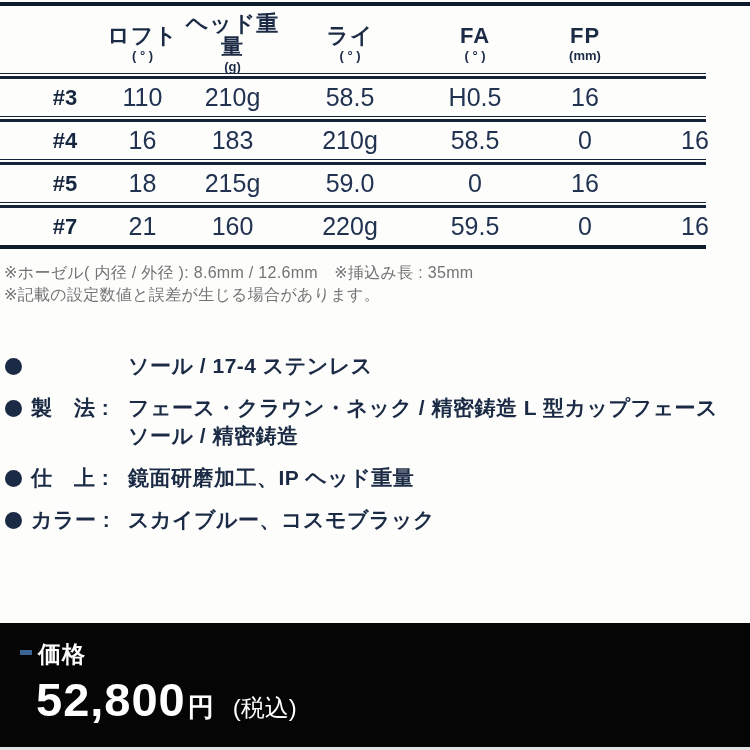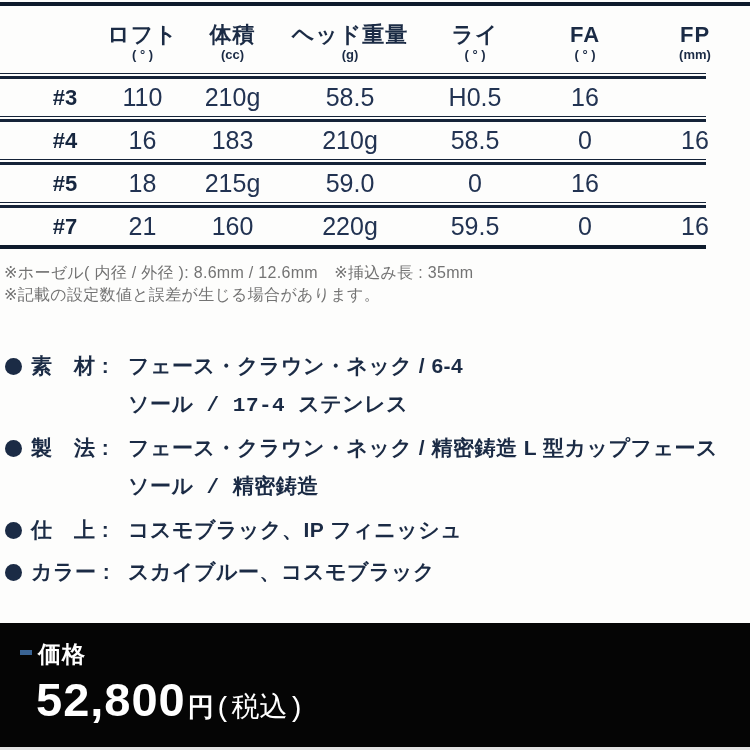--- a/index.html
+++ b/index.html
@@ -41,56 +41,52 @@
   
   .specs { margin-top: 46px; padding-left: 5px; }
   .spec-item { display: flex; margin-bottom: 14px; }
   .bullet {
     width: 17px; height: 17px; border-radius: 50%;
     background: #1b2b45; flex: 0 0 17px; margin: 6px 9px 0 0;
   }
   .spec-text { flex: 1; }
   .spec-line { font-size: 21px; font-weight: 600; line-height: 28px; color: #1b2b45; letter-spacing: 0.5px; }
   .spec-label { display: inline-block; width: 97px; }
-  .spec-line.cont { margin-top: 12px; margin-left: 97px; font-family: Liberation Mono, monospace; }
+  .spec-line.cont { margin-left: 97px; }
   .spec-line.cont:empty { display: none; margin: 0; }
 
   
   .price-panel {
     position: absolute; left: 0; top: 621px;
     width: 750px; height: 124px;
     background: #050505; color: #ffffff;
     padding: 16px 0 0 36px;
   }
   .price-header { display: flex; align-items: center; }
   .price-tick { width: 12px; height: 5px; background: #3a6494; margin: -4px 6px 0 -16px; }
   .price-label { font-size: 23px; font-weight: 700; letter-spacing: 1px; }
   .price-line { margin-top: 2px; display: flex; align-items: baseline; }
   .price-amount { font-size: 47px; font-weight: 700; letter-spacing: 1px; }
   .price-yen { font-size: 26px; font-weight: 700; margin-left: 2px; }
-  .price-tax { font-size: 28px; font-weight: 500; margin-left: 1px; font-family: Liberation Mono, monospace; }
+  .price-tax { font-size: 24px; font-weight: 500; margin-left: 19px; }
   .bottom-strip { position: absolute; left: 0; top: 745px; width: 750px; height: 5px; background: #e3e3e3; }
 </style>
 </head>
 <body>
 
 <div class="page">
 
   <div class="top-rule"></div>
 
   <div class="spec-table">
     <div class="thead">
       <div class="hcell"></div>
       <div class="hcell">
         <span class="hlabel">ロフト</span>
         <span class="hunit">( ° )</span>
-      </div>
-      <div class="hcell">
-        <span class="hlabel">体積</span>
-        <span class="hunit">(cc)</span>
       </div>
       <div class="hcell">
         <span class="hlabel">ヘッド重量</span>
         <span class="hunit">(g)</span>
       </div>
       <div class="hcell">
         <span class="hlabel">ライ</span>
         <span class="hunit">( ° )</span>
       </div>
       <div class="hcell">
@@ -171,42 +167,39 @@
   <div class="notes">
     <div class="note-line">※ホーゼル( 内径 / 外径 ): 8.6mm / 12.6mm　※挿込み長 : 35mm</div>
     <div class="note-line">※記載の設定数値と誤差が生じる場合があります。</div>
   </div>
 
   <div class="specs">
 
     <div class="spec-item">
       <div class="bullet"></div>
       <div class="spec-text">
-        <div class="spec-line">
-          <span class="spec-label">素　材 :</span><span>フェース・クラウン・ネック / 6-4</span>
-        </div>
         <div class="spec-line cont">ソール / 17-4 ステンレス</div>
       </div>
     </div>
 
     <div class="spec-item">
       <div class="bullet"></div>
       <div class="spec-text">
         <div class="spec-line">
           <span class="spec-label">製　法 :</span><span>フェース・クラウン・ネック / 精密鋳造 L 型カップフェース</span>
         </div>
         <div class="spec-line cont">ソール / 精密鋳造</div>
       </div>
     </div>
 
     <div class="spec-item">
       <div class="bullet"></div>
       <div class="spec-text">
         <div class="spec-line">
-          <span class="spec-label">仕　上 :</span><span>コスモブラック、IP フィニッシュ</span>
+          <span class="spec-label">仕　上 :</span><span>鏡面研磨加工、IP ヘッド重量</span>
         </div>
 
       </div>
     </div>
 
     <div class="spec-item">
       <div class="bullet"></div>
       <div class="spec-text">
         <div class="spec-line">
           <span class="spec-label">カラー :</span><span>スカイブルー、コスモブラック</span>

